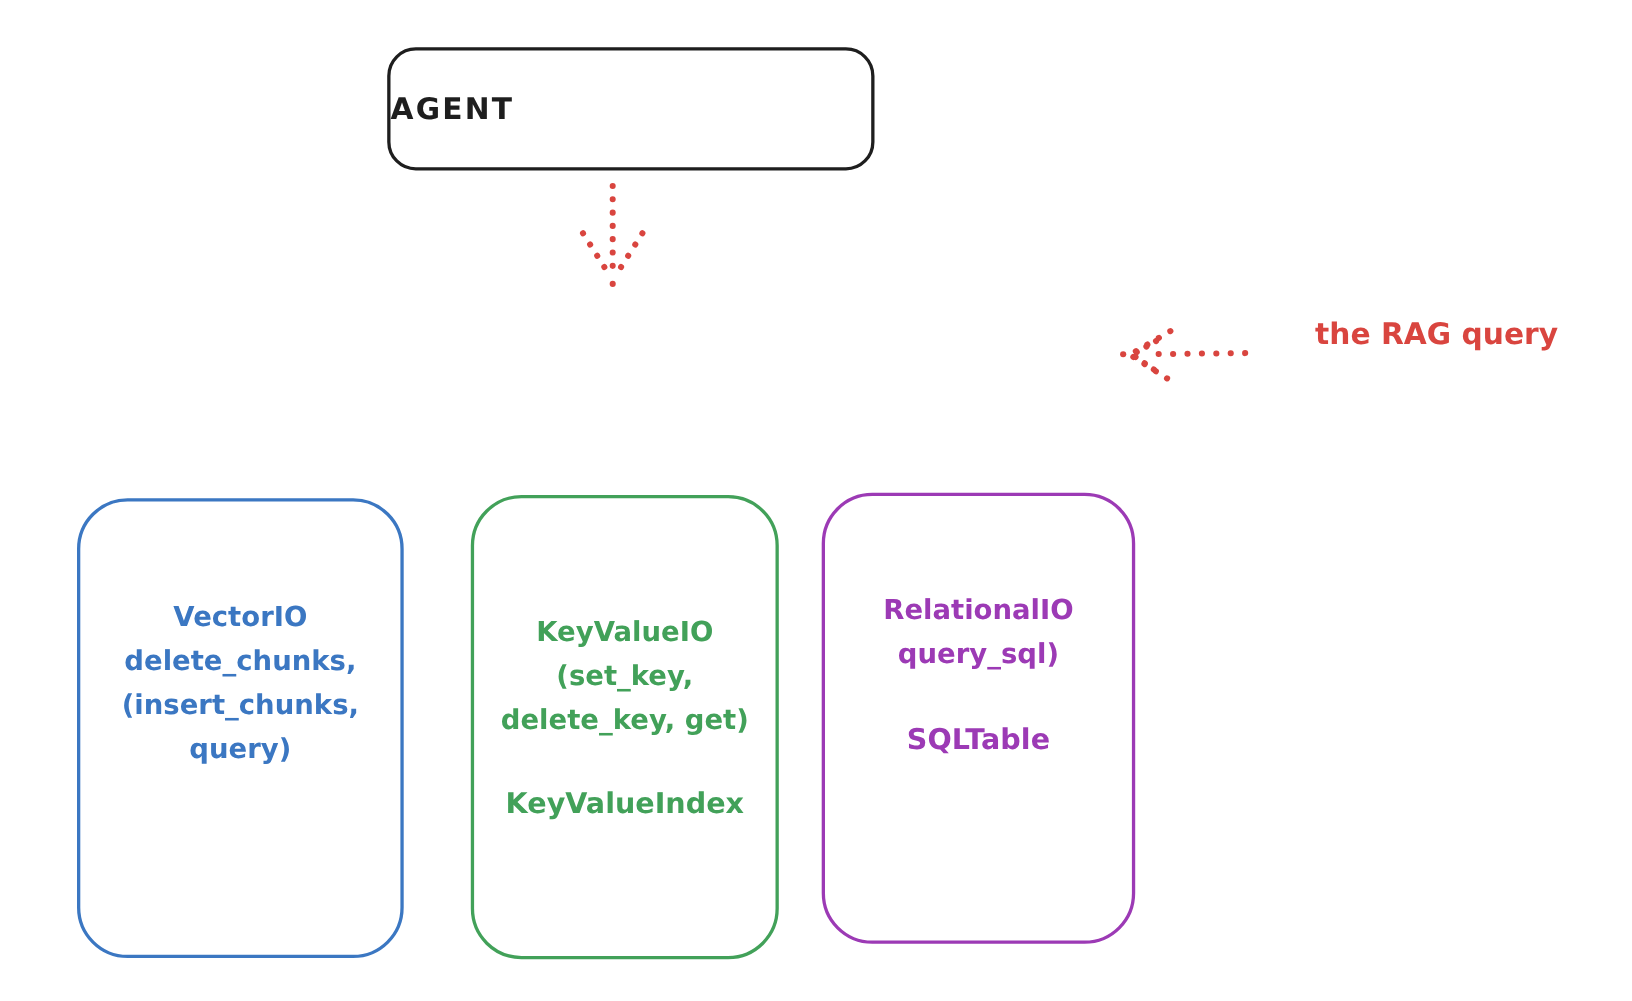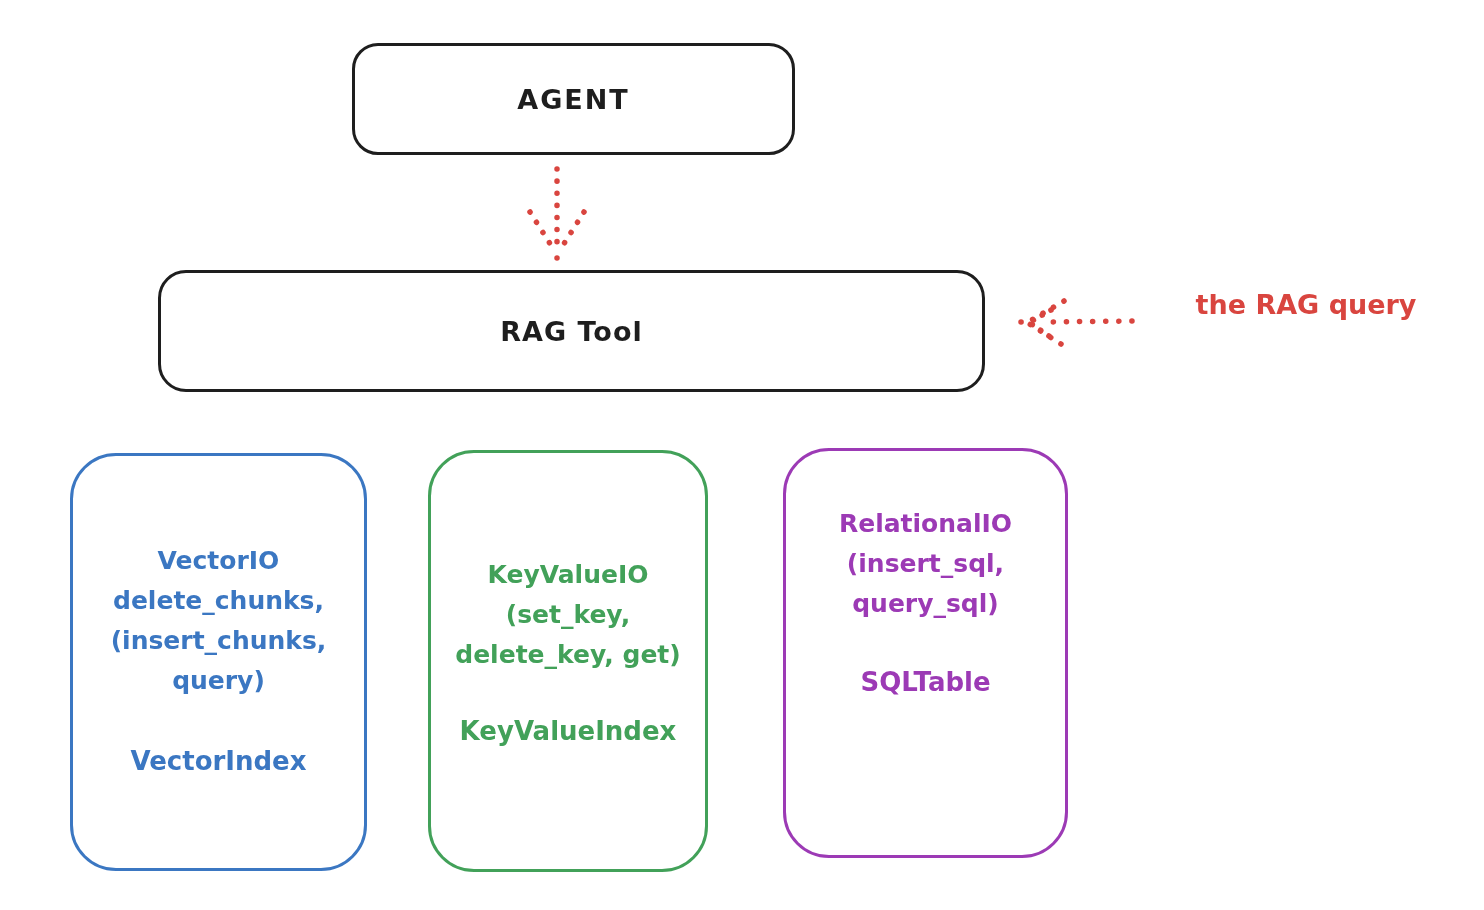--- a/index.html
+++ b/index.html
@@ -14,21 +14,21 @@
     background: #ffffff;
     overflow: hidden;
     font-family: "DejaVu Sans", sans-serif;
   }
   .node {
     position: absolute;
     box-sizing: border-box;
     background: #ffffff;
     display: flex;
     align-items: center;
-    justify-content: center;
+    justify-content: flex-start;
   }
   .node-black {
     border: 3.5px solid #1e1e1e;
   }
   .node-label {
     color: #1e1e1e;
     font-size: 27px;
     font-weight: 700;
     letter-spacing: 2px;
   }
@@ -63,24 +63,24 @@
   }
   #vector-box .line, #vector-box .index-label { color: #3b77c2; }
   #keyvalue-box {
     left: 428px; top: 450px;
     width: 280px; height: 422px;
     border: 3.5px solid #42a159;
     padding-top: 102px;
   }
   #keyvalue-box .line, #keyvalue-box .index-label { color: #42a159; }
   #relational-box {
-    left: 783px; top: 448px;
+    left: 747px; top: 448px;
     width: 285px; height: 410px;
     border: 3.5px solid #9c3ab5;
-    padding-top: 53px;
+    padding-top: 84px;
   }
   #relational-box .line, #relational-box .index-label { color: #9c3ab5; }
   .line {
     font-size: 25px;
     font-weight: 700;
     line-height: 40px;
     white-space: nowrap;
   }
   .index-label {
     font-size: 26px;
@@ -116,23 +116,20 @@
 </style>
 </head>
 <body>
 
 <div id="canvas">
 
   <div class="node node-black" id="agent-box">
     <span class="node-label">AGENT</span>
   </div>
 
-  <div class="node node-black" id="ragtool-box">
-    <span class="node-label">RAG Tool</span>
-  </div>
 
   <div id="annotation">
     <div>the RAG query</div>
   </div>
 
   <svg id="arrow-layer" viewBox="0 0 1484 910" xmlns="http://www.w3.org/2000/svg">
 
     <g>
       <path class="dotted-red" d="M557 169 L557 247" stroke-dasharray="0.1 12"></path>
       <path class="dotted-red" d="M530 212 L554 250" stroke-dasharray="0.1 12"></path>
@@ -149,32 +146,30 @@
       <path class="dotted-red" d="M1021 322 L1021.2 322" stroke-dasharray="0.1 10"></path>
     </g>
   </svg>
 
   <div class="storage-box" id="vector-box">
     <div class="line">VectorIO</div>
     <div class="line">delete_chunks,</div>
     <div class="line">(insert_chunks,</div>
     <div class="line">query)</div>
     <div class="spacer-blue"></div>
-    <div class="index-label">VectorIndex</div>
   </div>
 
   <div class="storage-box" id="keyvalue-box">
     <div class="line">KeyValueIO</div>
     <div class="line">(set_key,</div>
     <div class="line">delete_key, get)</div>
     <div class="spacer-green"></div>
     <div class="index-label">KeyValueIndex</div>
   </div>
 
   <div class="storage-box" id="relational-box">
     <div class="line">RelationalIO</div>
-    <div class="line">(insert_sql,</div>
     <div class="line">query_sql)</div>
     <div class="spacer-purple"></div>
     <div class="index-label">SQLTable</div>
   </div>
 
 </div>
 
 </body></html>

